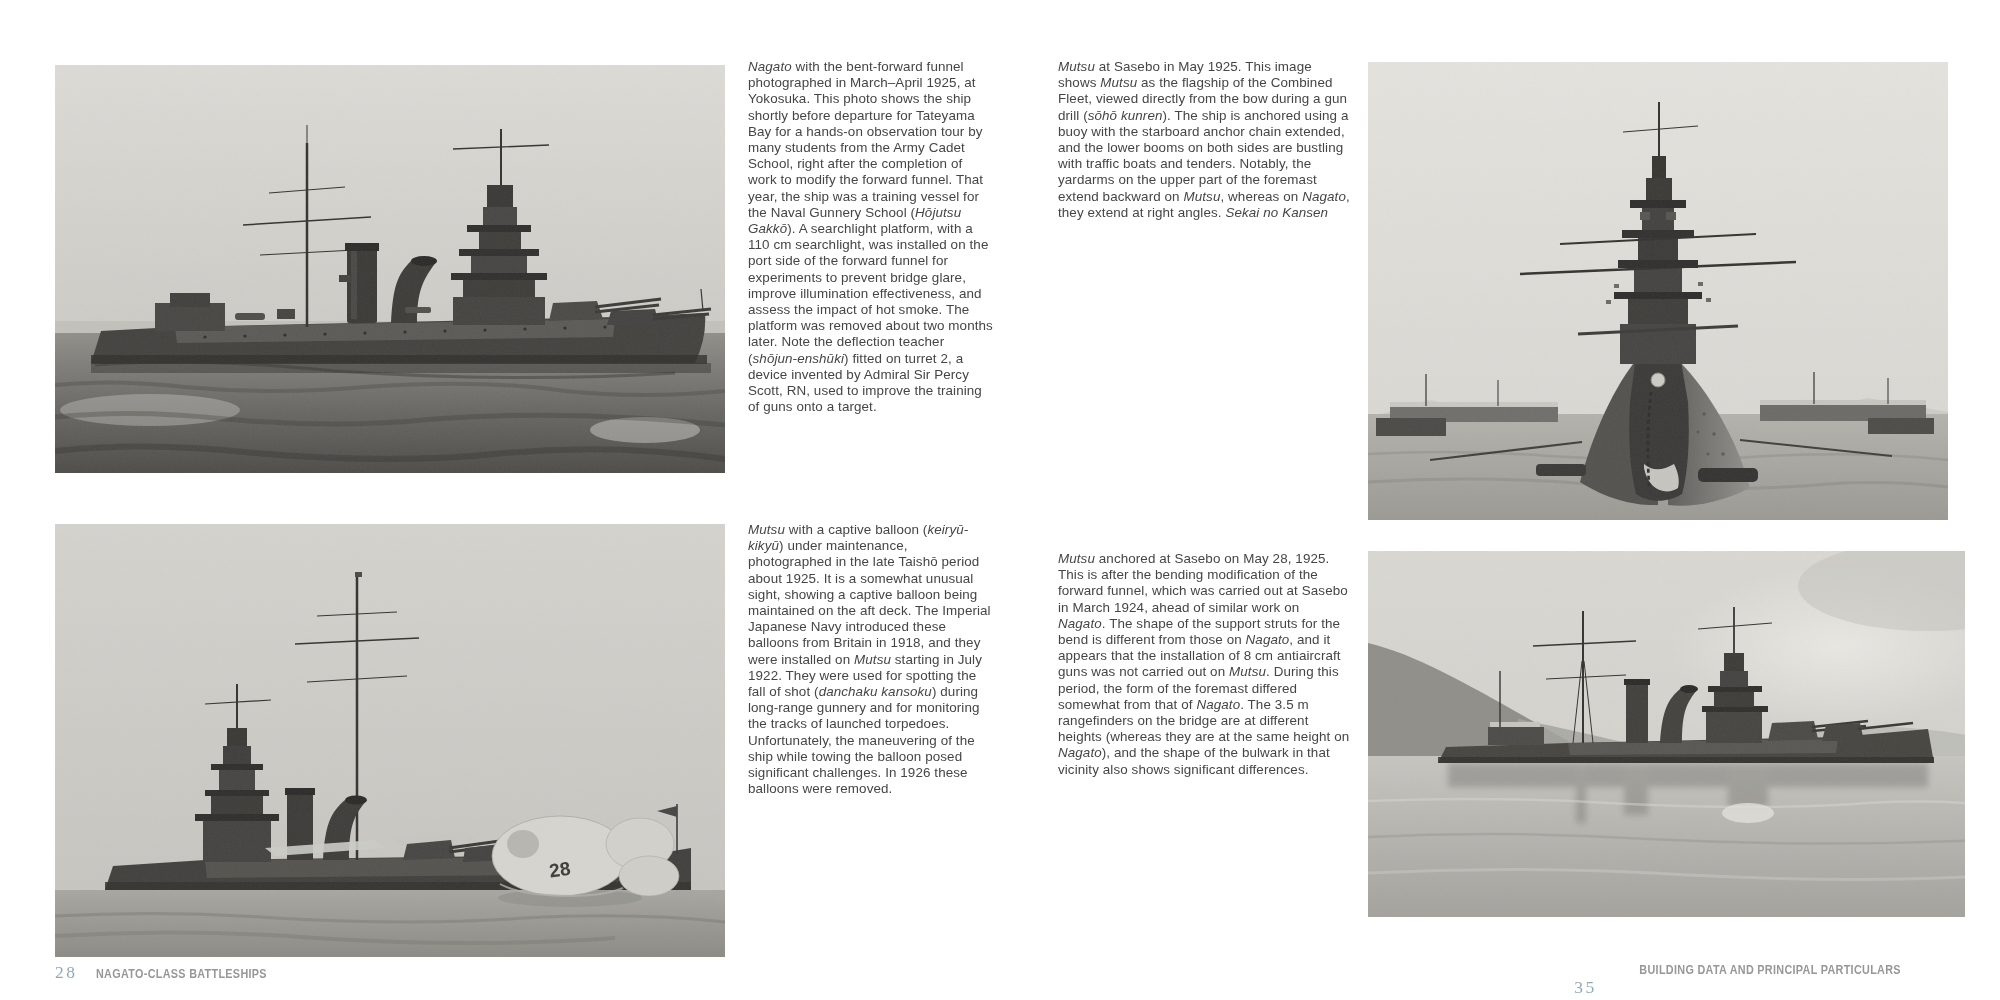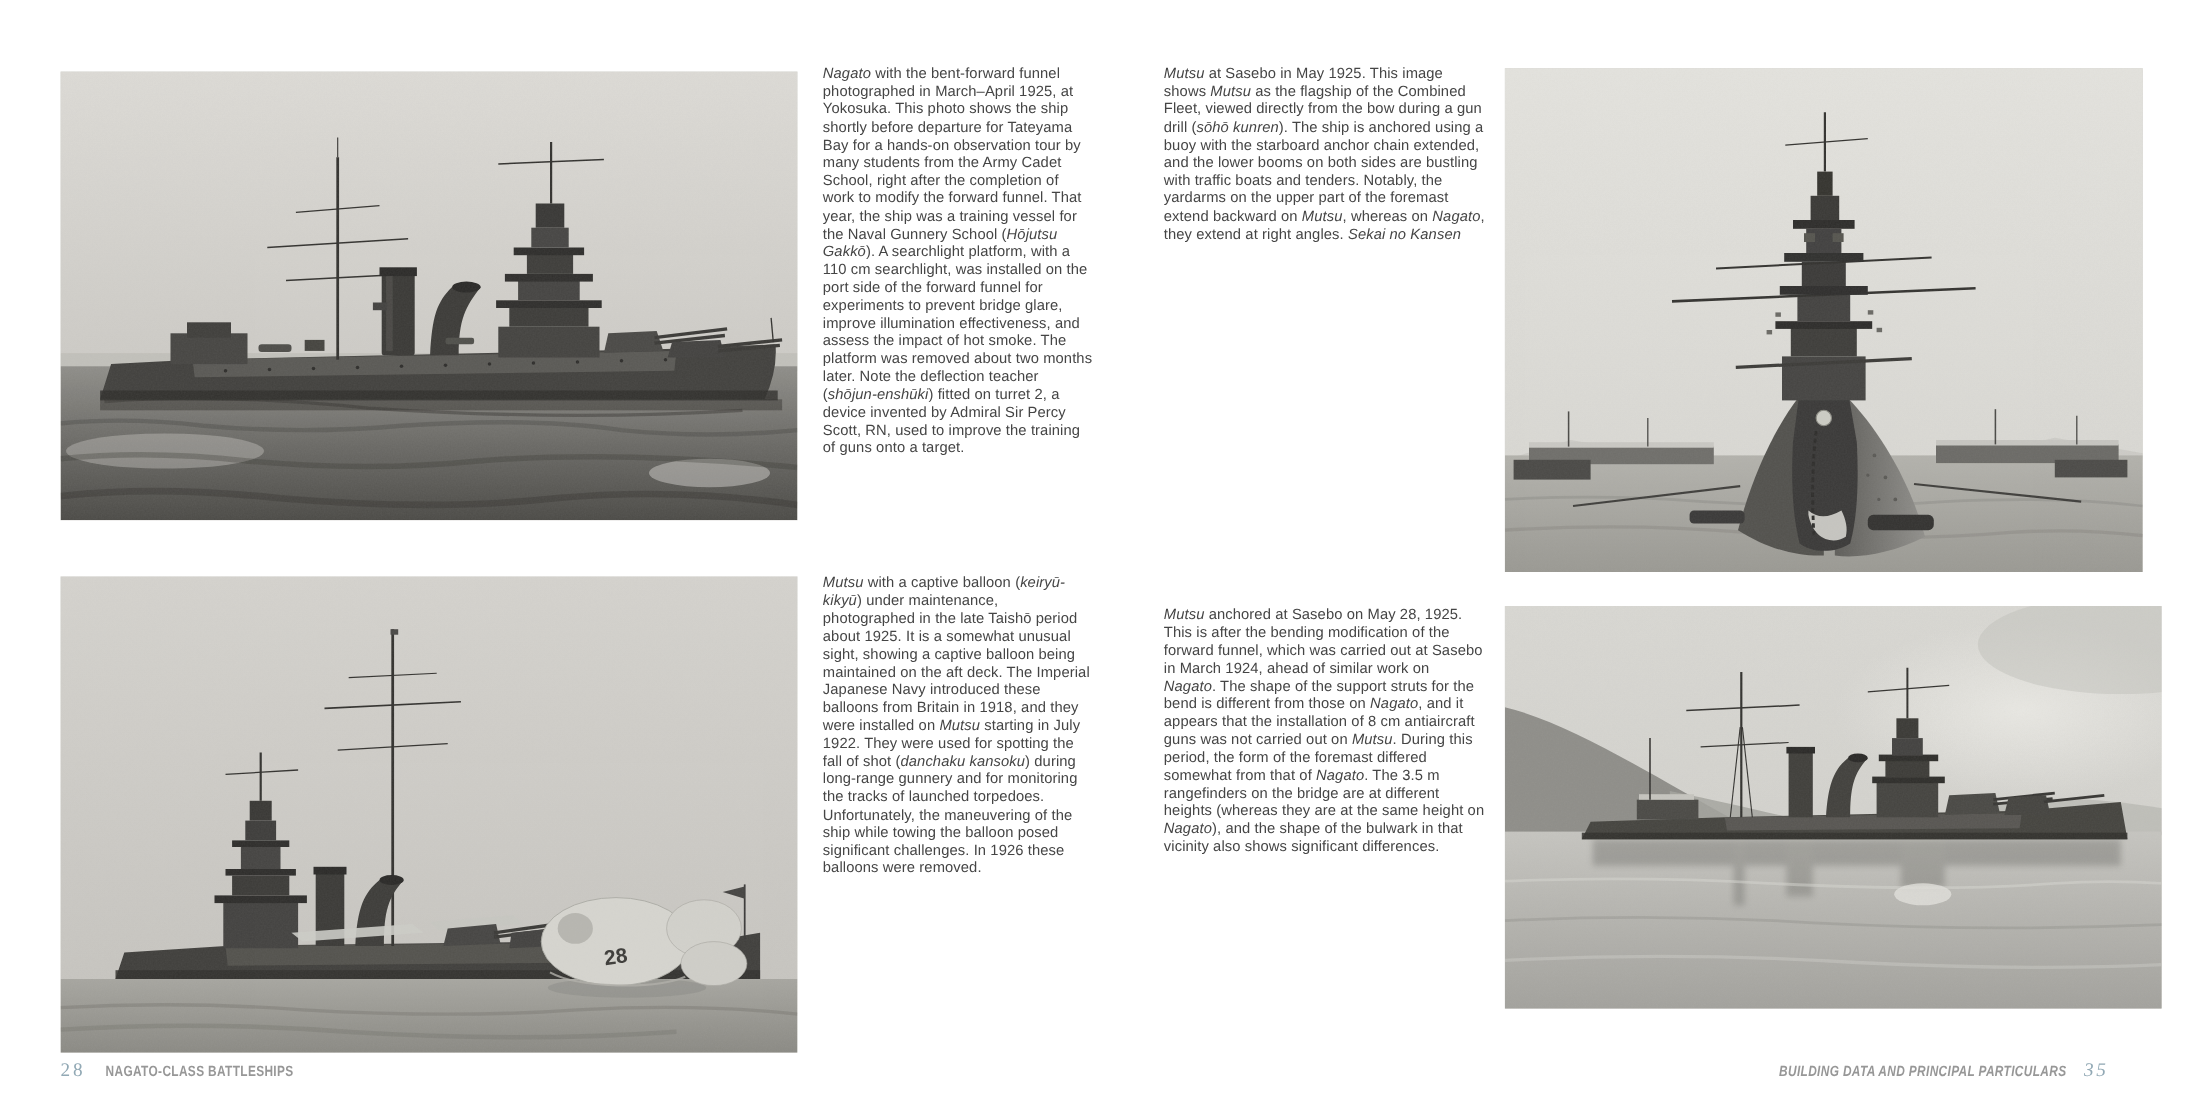--- a/index.html
+++ b/index.html
@@ -9,21 +9,21 @@
   }
   .photo{position:absolute;overflow:hidden;background:#d6d5d0;}
   .photo svg{display:block;width:100%;height:100%;}
   .caption{
     position:absolute;font-size:13.4px;line-height:16.2px;color:#454545;
     text-align:left;letter-spacing:0.1px;
   }
   .caption i{font-style:italic;}
   .footer{position:absolute;top:952px;height:20px;display:flex;align-items:baseline;}
   .footer-left{left:55px;}
-  .footer-right{right:48px;flex-direction:row;font-style:italic;}
+  .footer-right{right:48px;flex-direction:column;}
   .page-num{
     font-family:"Liberation Serif","DejaVu Serif",serif;font-size:17.5px;
     color:#92a9b5;letter-spacing:2.5px;font-weight:400;
   }
   .footer-title{
     font-size:13.5px;color:#979797;letter-spacing:0.4px;font-weight:700;
   }
   .footer-left .footer-title{margin-left:18px;transform:scaleX(0.80);transform-origin:left center;}
   .footer-right .footer-title{margin-right:16px;transform:scaleX(0.80);transform-origin:right center;}
 </style>

